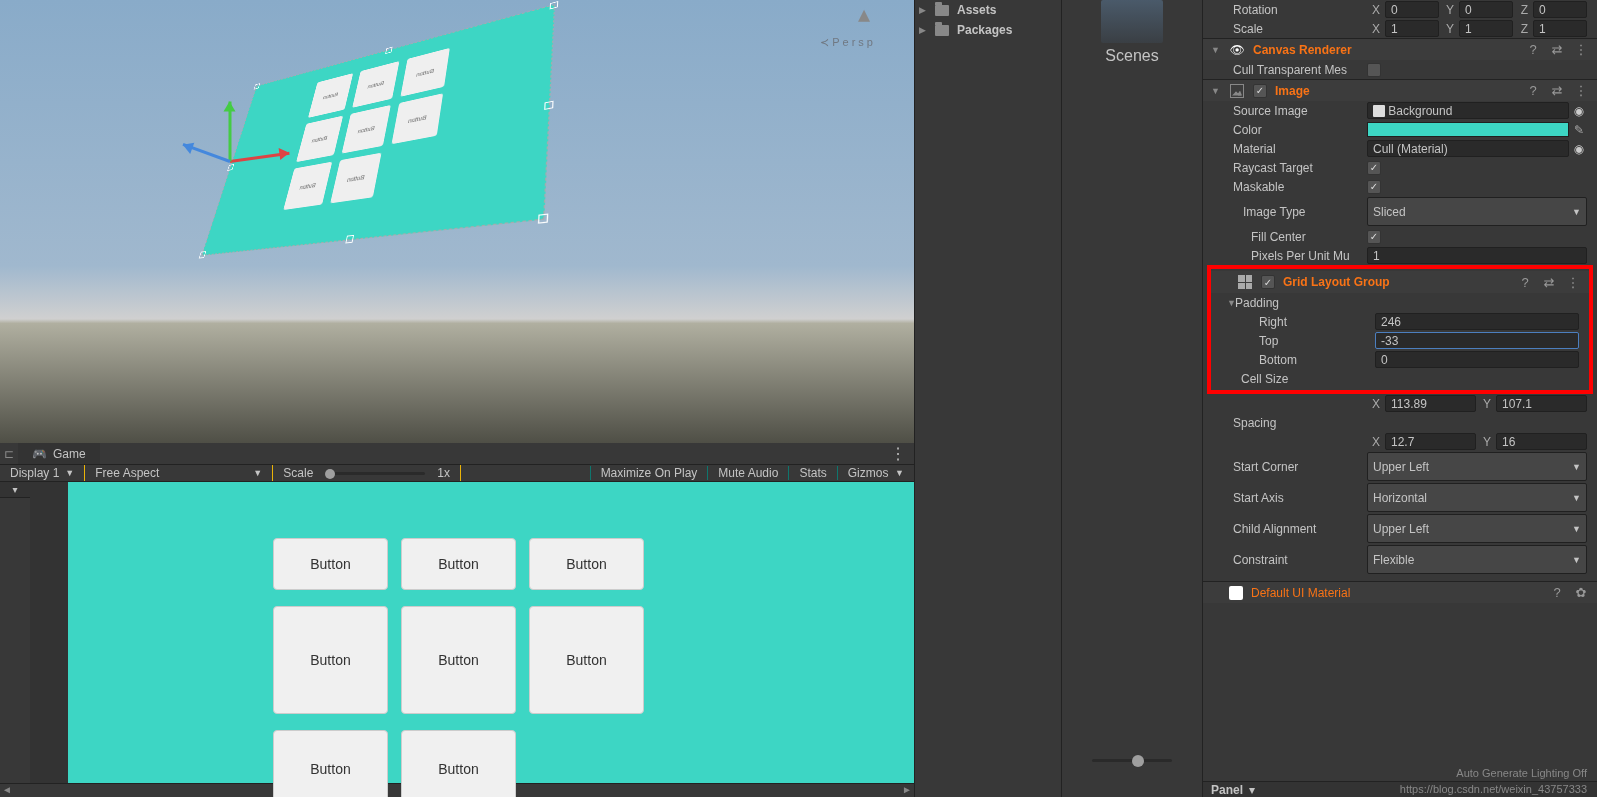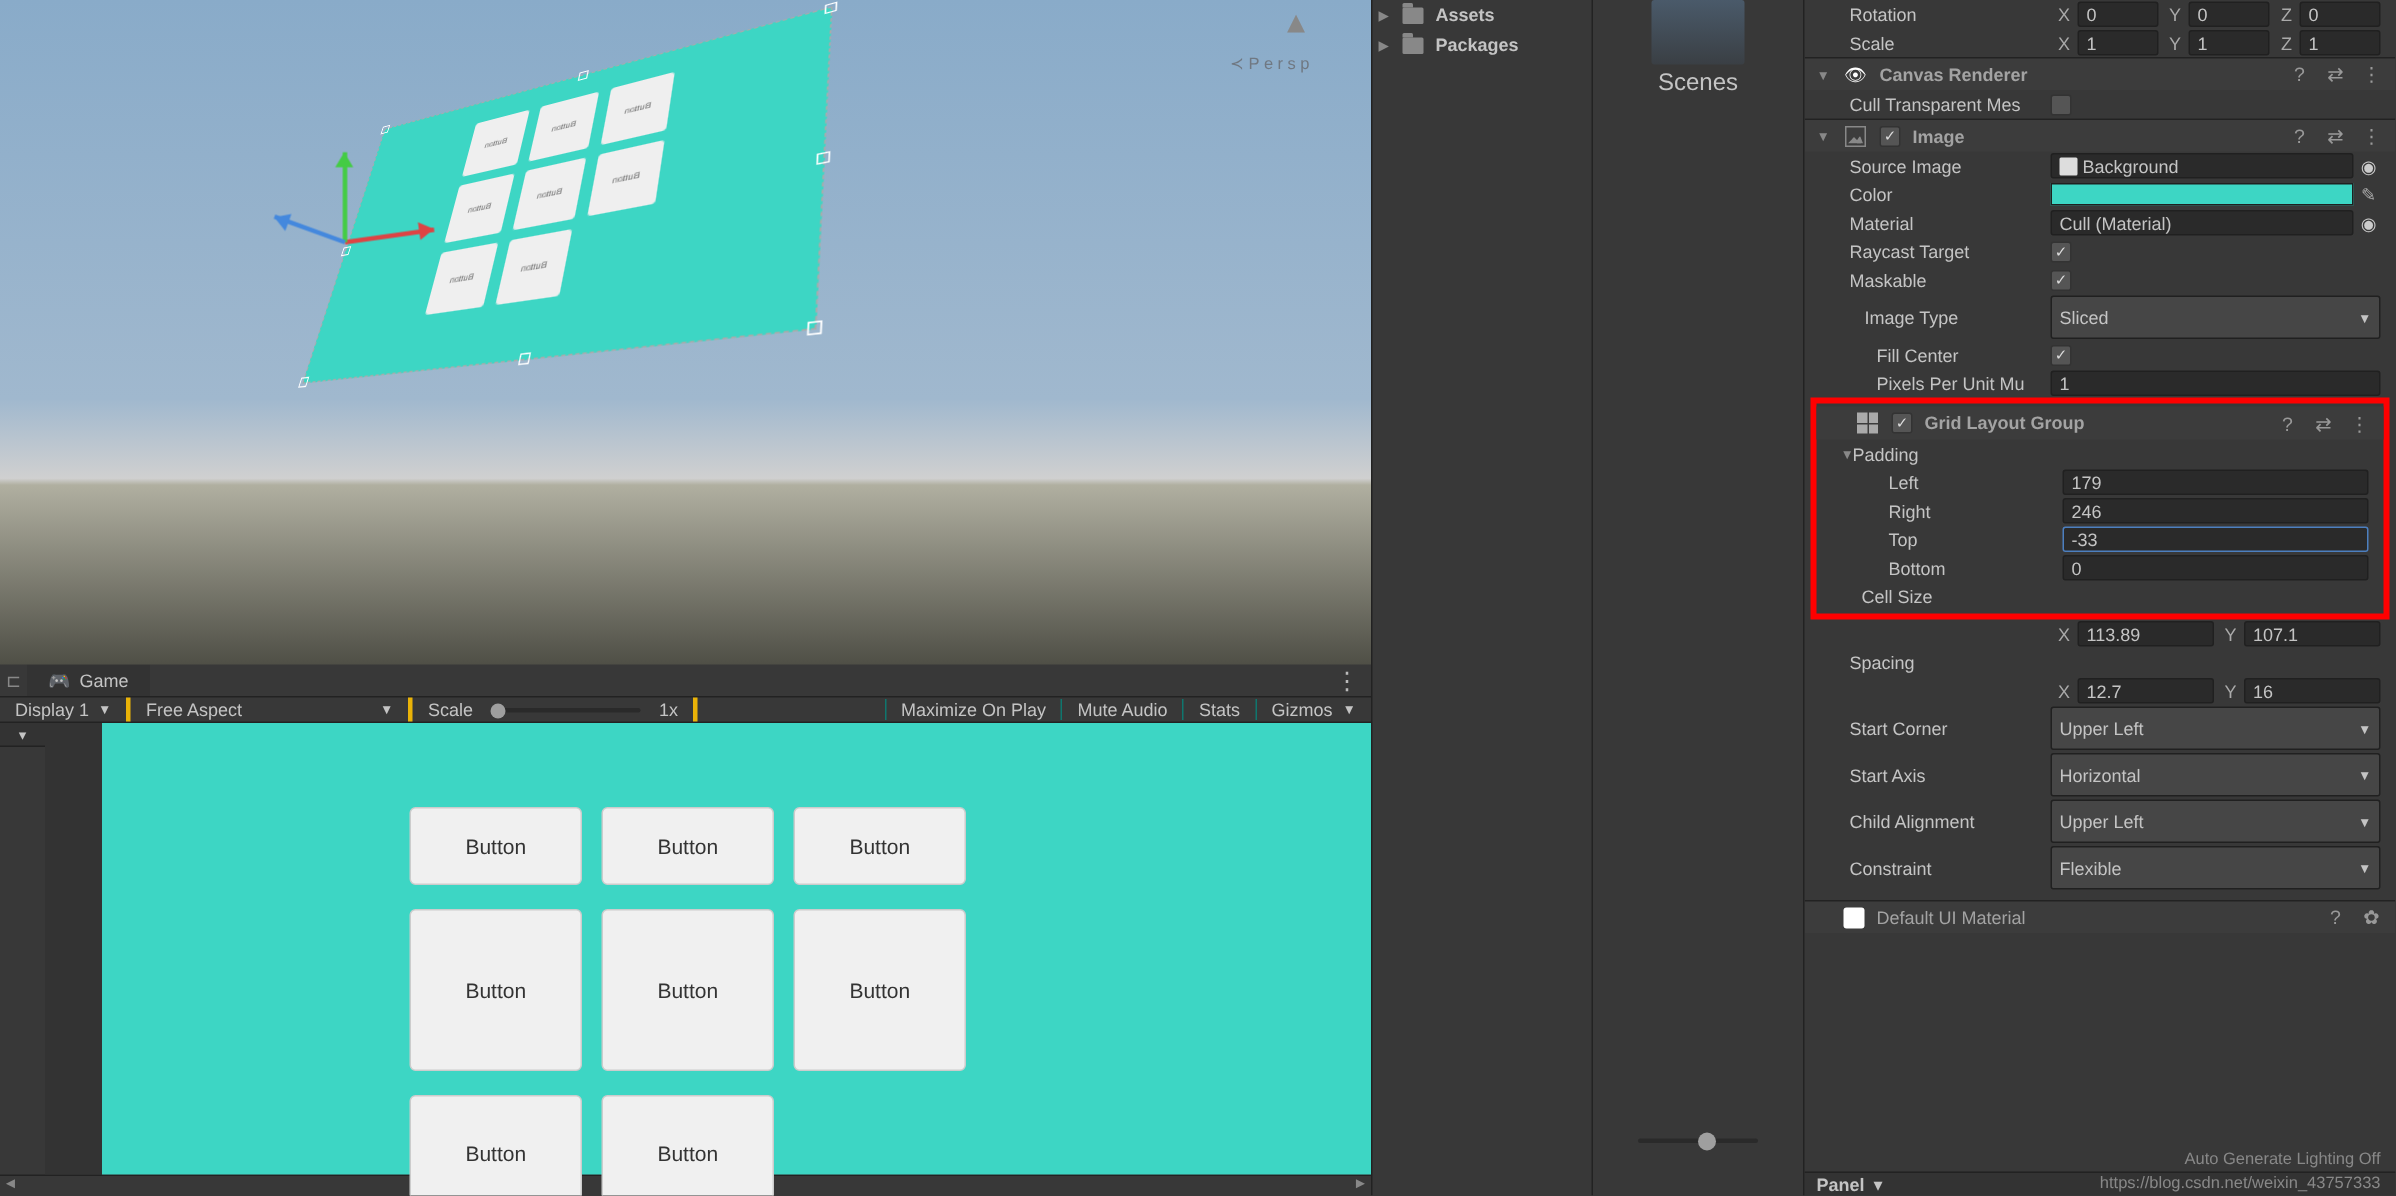--- a/index.html
+++ b/index.html
@@ -24,21 +24,21 @@
     .persp { position: absolute; top: 36px; right: 38px; color: #707882; font-size: 11px; letter-spacing: 3px; }
     .gizmo-cone { position: absolute; top: 0; right: 44px; color: #888; font-size: 24px; }
     
     
     .game-bar { height: 21px; background: #383838; display: flex; align-items: center; }
     .game-bar .lock { width: 18px; text-align: center; color: #888; }
     .game-tab { background: #333; padding: 2px 14px; height: 21px; display: flex; align-items: center; gap: 6px; font-size: 12px; color: #c4c4c4; }
     .game-bar .dots { margin-left: auto; margin-right: 8px; color: #bbb; font-size: 16px; }
     
     .game-toolbar { height: 18px; background: #383838; border-top: 1px solid #222; border-bottom: 1px solid #222; display: flex; align-items: center; font-size: 12px; }
-    .game-toolbar .item { padding: 0 10px; display: flex; align-items: center; gap: 6px; height: 100%; border-right: 3px solid #eab308; text-align: center;}
+    .game-toolbar .item { padding: 0 10px; display: flex; align-items: center; gap: 6px; height: 100%; border-right: 1px solid #eab308; text-align: center;}
     .game-toolbar .dd { font-size: 9px; }
     .slider { width: 100px; height: 3px; background: #2a2a2a; border-radius: 2px; margin: 0 6px; position: relative; }
     .slider-thumb { position: absolute; top: -3px; left: 0%; width: 10px; height: 10px; background: #9f9f9f; border-radius: 50%; }
     .game-toolbar .right { margin-left: auto; display: flex; align-items: center; }
     .game-toolbar .btn { padding: 0 10px; height: 100%; border-left: 1px solid #0f766e; display: flex; align-items: center; }
     
     .game-view { flex: 1; display: flex; min-height: 0; }
     .game-left-bar { width: 30px; background: #383838; display: flex; flex-direction: column; }
     .game-left-bar .top { height: 16px; background: #333; border-bottom: 1px solid #222; display:flex; align-items:center; justify-content:center; font-size:10px;}
     .game-area { flex: 1; background: #333; position: relative; }
@@ -63,21 +63,21 @@
     .thumb-label { text-align: center; margin-top: 4px; font-size: 16px; }
     .hslider { height: 14px; display: flex; align-items: center; padding: 0 30px; position: absolute; bottom: 30px; left: 0; right: 0;}
     .hslider .track { flex: 1; height: 3px; background: #2a2a2a; border-radius: 2px; position: relative;}
     .hslider .thumb2 { position: absolute; top: -4px; left: 50%; width: 12px; height: 12px; background: #9f9f9f; border-radius: 50%; }
 
     
     .insp { flex: 1; overflow: hidden; }
     .comp-header { height: 22px; background: #3c3c3c; display: flex; align-items: center; padding: 0 8px; gap: 8px; border-top: 1px solid #222; }
     .comp-header .tri { width: 10px; }
     .comp-header .icon { width: 16px; height: 16px; display: flex; align-items: center; justify-content: center; }
-    .comp-header .title { font-weight: bold; color: #a3a3a3; flex: 1; }
+    .comp-header .title { font-weight: bold; color: #f97316; flex: 1; }
     .comp-header .hicon { width: 16px; text-align: center; color: #999; font-size: 13px; cursor: pointer; }
     
     .prop-row { display: flex; align-items: center; min-height: 19px; padding: 1px 10px 1px 10px; }
     .prop-row .label { width: 154px; padding-left: 20px; color: #c4c4c4; font-size: 12px;}
     .prop-row .label.l2 { padding-left: 38px; }
     .prop-row .value { flex: 1; display: flex; gap: 2px; align-items: center; }
     .num-input { flex: 1; height: 17px; background: #2a2a2a; border: 1px solid #202020; border-radius: 2px; color: #c4c4c4; padding: 0 5px; font-size: 12px; line-height: 14px; display: flex; align-items: center;}
     .num-input.focused { border: 1px solid #4c7fbf; background:#2a2a2a; }
     .axis { width: 16px; text-align: right; color: #aaa; padding-right: 3px; font-size: 12px;}
     .objref { flex: 1; height: 17px; background: #2a2a2a; border: 1px solid #202020; border-radius: 2px; color: #c4c4c4; padding: 0 5px; font-size: 12px; display: flex; align-items: center; }
@@ -363,26 +363,20 @@
           <span class="title">Grid Layout Group</span>
           <span class="hicon">?</span>
           <span class="hicon">⇄</span>
           <span class="hicon">⋮</span>
         </div>
         <div class="prop-row">
           <span class="tri" style="padding-left:6px">▼</span>
           <div class="label" style="padding-left:6px">Padding</div>
         </div>
         <div class="prop-row">
-          <div class="label l2">Left</div>
-          <div class="value">
-              <div class="num-input">179</div>
-            </div>
-        </div>
-        <div class="prop-row">
           <div class="label l2">Right</div>
           <div class="value">
               <div class="num-input">246</div>
             </div>
         </div>
         <div class="prop-row">
           <div class="label l2 top-label">Top</div>
           <div class="value">
               <div class="num-input focused">-33</div>
             </div>

